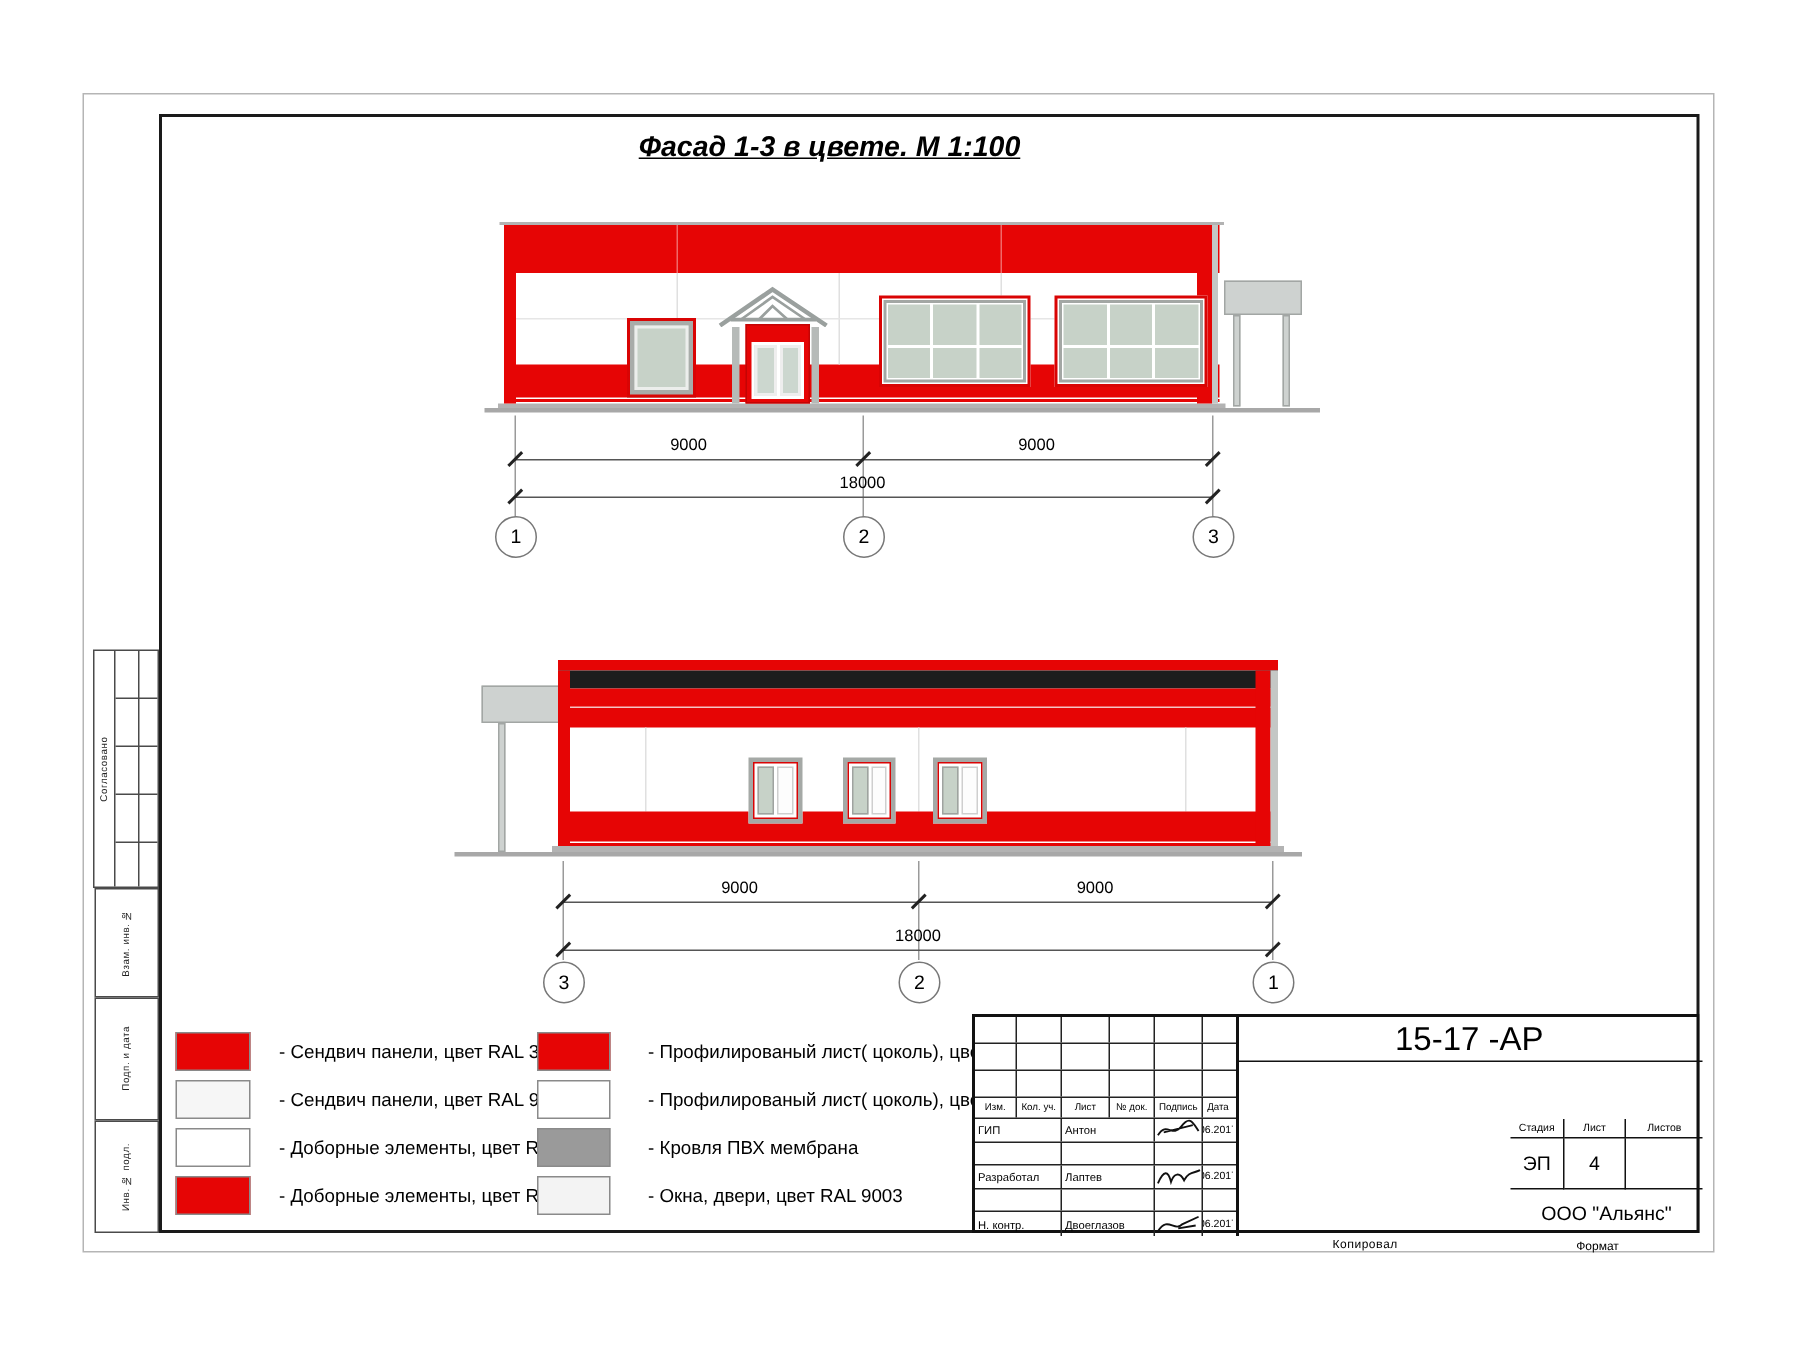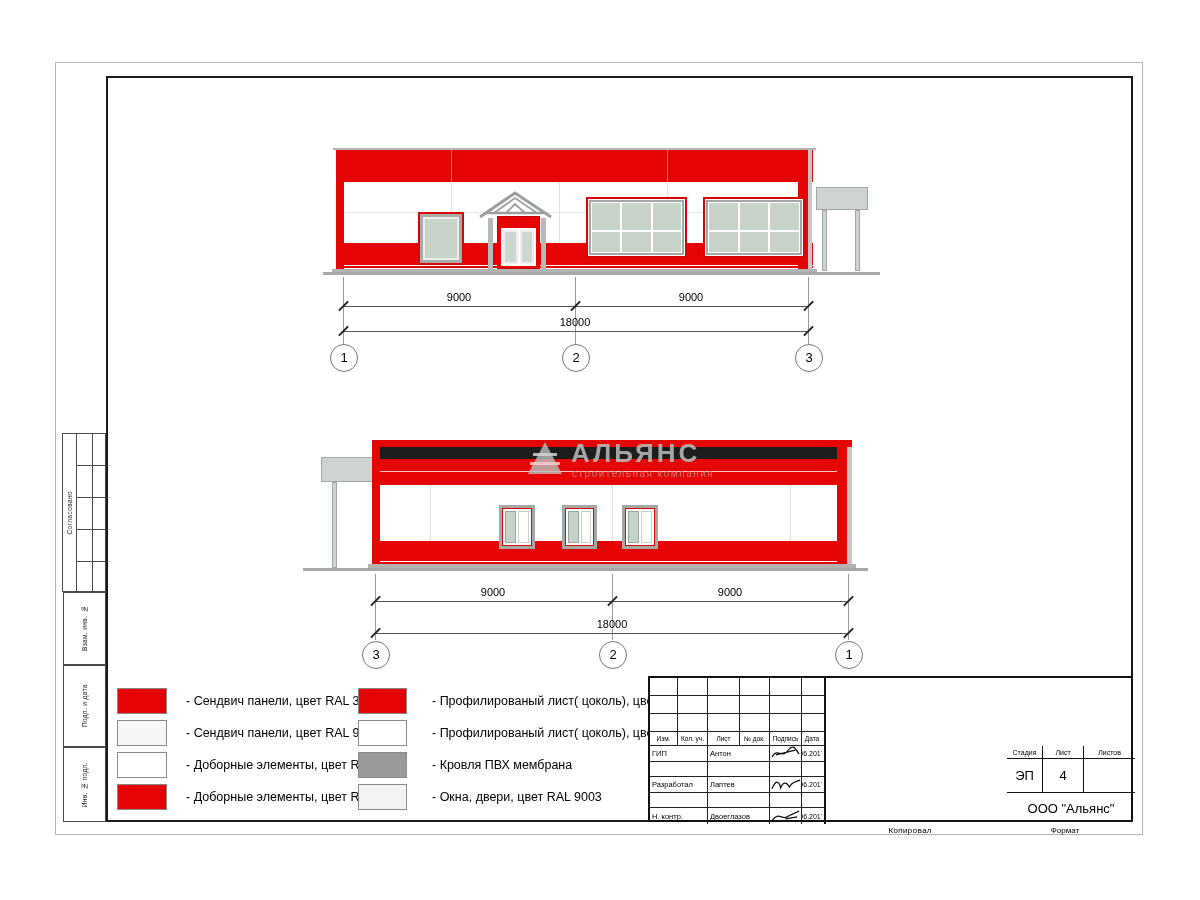--- a/index.html
+++ b/index.html
@@ -58,20 +58,21 @@
   <div class="vcell" style="left:63px;top:592px;width:43px;height:73px;">
     <span class="vtext">Взам. инв. №</span>
   </div>
   <div class="vcell" style="left:63px;top:665px;width:43px;height:82px;">
     <span class="vtext">Подп. и дата</span>
   </div>
   <div class="vcell" style="left:63px;top:747px;width:43px;height:75px;">
     <span class="vtext">Инв. № подл.</span>
   </div>
 
+  <div class="abs title" style="left:353px;top:88px;width:400px;">Фасад 1-3 в цвете.  М 1:100</div>
 
   <div class="abs" style="left:335px;top:145px;width:555px;height:134px;">
 
     <div class="abs" style="left:1px;top:3px;width:477px;height:124px;background:#fff;">
       <div class="ln" style="left:-3px;top:0;width:483px;height:2px;background:#b3b3b3;"></div>
       <div class="ln red" style="left:0;top:2px;width:477px;height:32px;"></div>
       <div class="ln red" style="left:0;top:95px;width:477px;height:22px;"></div>
       <div class="ln red" style="left:0;top:118px;width:477px;height:2px;"></div>
       <div class="ln" style="left:-4px;top:121px;width:485px;height:3px;background:#b3b3b3;"></div>
       <div class="joint" style="left:115px;top:34px;height:61px;"></div>
@@ -185,29 +186,20 @@
       <div class="f2win" style="left:250px;top:65px;width:36px;height:44px;">
         <div class="f2in">
             <div class="gl"></div>
             <div class="wh"></div>
           </div>
       </div>
     </div>
     <div class="gline" style="left:-15px;top:131px;width:565px;height:3px;"></div>
   </div>
 
-  <div class="abs" style="left:527px;top:440px;width:340px;height:45px;pointer-events:none;">
-    <svg class="abs" style="left:0;top:1px;opacity:.8;" width="36" height="34" viewBox="0 0 36 34">
-      <polygon points="18,1 35,33 1,33" fill="#b9c0c0"></polygon>
-      <rect x="6" y="12" width="24" height="3" fill="#ffffff" opacity=".85"></rect>
-      <rect x="3" y="21" width="30" height="3" fill="#ffffff" opacity=".85"></rect>
-    </svg>
-    <div class="abs" style="left:44px;top:-2px;font-size:26px;font-weight:bold;letter-spacing:3px;color:#b8bfbf;opacity:.85;">АЛЬЯНС</div>
-    <div class="abs" style="left:45px;top:28px;font-size:10px;letter-spacing:1.5px;color:#cb938d;opacity:.8;">строительная компания</div>
-  </div>
 
   <div class="extln" style="left:375px;top:574px;height:66px;"></div>
   <div class="extln" style="left:612px;top:574px;height:66px;"></div>
   <div class="extln" style="left:848px;top:574px;height:66px;"></div>
   <div class="dimln" style="left:375px;top:601px;width:473px;"></div>
   <div class="tick" style="left:375px;top:601px;"></div>
   <div class="tick" style="left:612px;top:601px;"></div>
   <div class="tick" style="left:848px;top:601px;"></div>
   <div class="dimlab" style="left:493px;top:586px;">9000</div>
   <div class="dimlab" style="left:730px;top:586px;">9000</div>
@@ -309,20 +301,21 @@
         <div class="td" style="width:62px;justify-content:flex-start;padding-left:2px;font-size:7.5px;">Двоеглазов</div>
         <div class="td" style="width:32px;overflow:visible;">
           <svg width="32" height="15" viewBox="0 0 32 15">
               <path d="M2 12 C9 1, 13 13, 19 7 L30 2 M16 10 L28 8" stroke="#111" fill="none" stroke-width="1.3"></path>
             </svg>
         </div>
         <div class="td" style="width:20px;border-right:none;font-size:7px;">06.2017</div>
       </div>
     </div>
 
+    <div class="tbc" style="left:174px;top:0;width:311px;height:30px;border-bottom:1px solid #111;font-size:22px;">15-17 -АР</div>
 
 
 
 
     <div class="tbc" style="left:357px;top:68px;width:36px;height:13px;border-right:1px solid #111;border-bottom:1px solid #111;font-size:7px;">Стадия</div>
     <div class="tbc" style="left:393px;top:68px;width:41px;height:13px;border-right:1px solid #111;border-bottom:1px solid #111;font-size:7px;">Лист</div>
     <div class="tbc" style="left:434px;top:68px;width:51px;height:13px;border-bottom:1px solid #111;font-size:7px;">Листов</div>
     <div class="tbc" style="left:357px;top:81px;width:36px;height:34px;border-right:1px solid #111;border-bottom:1px solid #111;font-size:13px;">ЭП</div>
     <div class="tbc" style="left:393px;top:81px;width:41px;height:34px;border-right:1px solid #111;border-bottom:1px solid #111;font-size:13px;">4</div>
     <div class="tbc" style="left:434px;top:81px;width:51px;height:34px;border-bottom:1px solid #111;font-size:13px;"></div>

